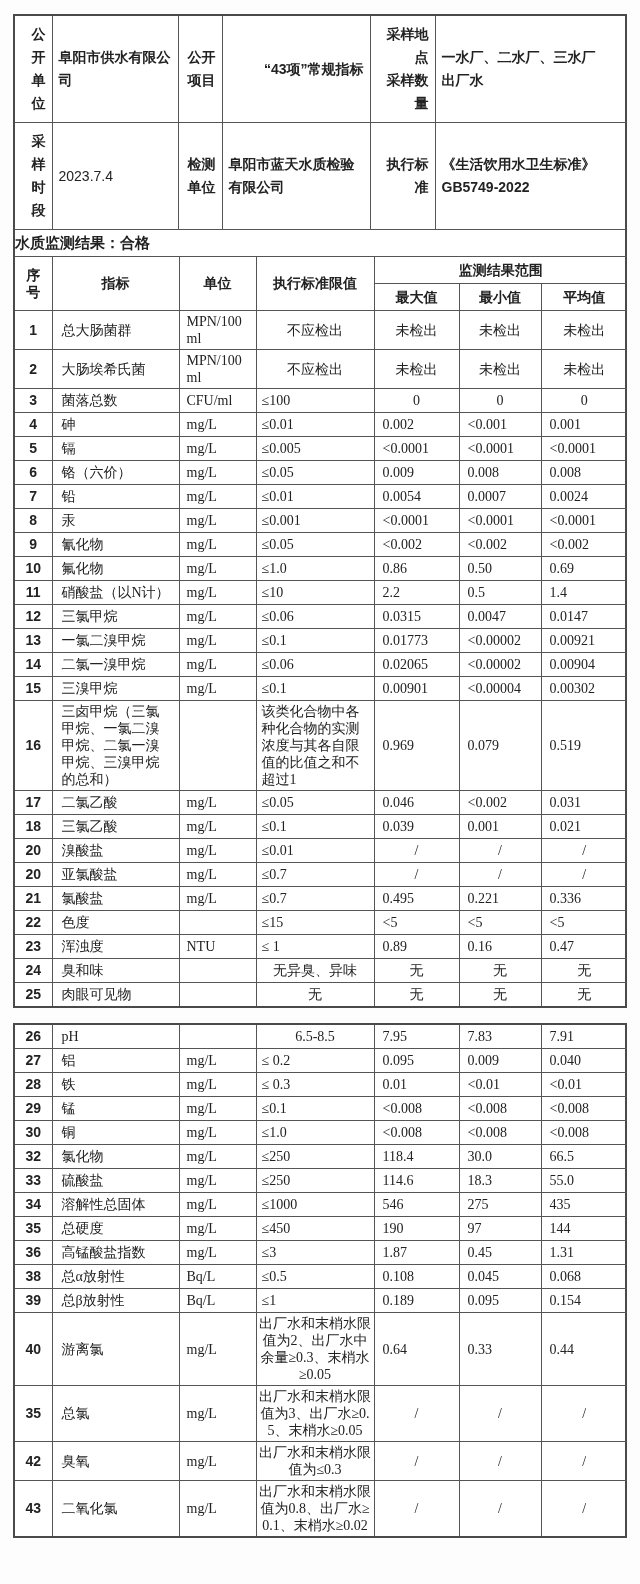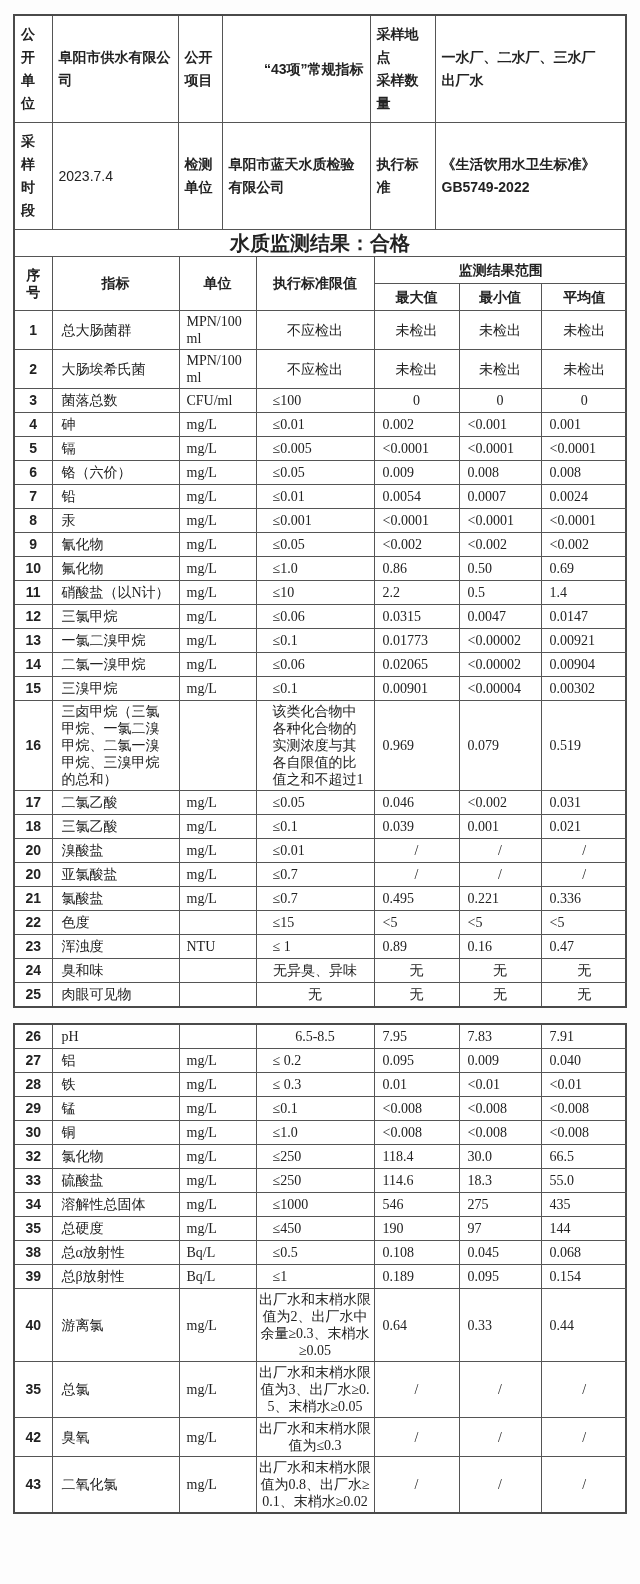--- a/index.html
+++ b/index.html
@@ -11,35 +11,35 @@
   td{border:1.4px solid #555;padding:2px 7px;line-height:17px;vertical-align:middle;
      overflow:hidden;word-break:break-all;}
   td:first-child{border-left:none;}
   td:last-child{border-right:none;}
   tr:first-child td{border-top:none;}
   tbody:last-child tr:last-child td{border-bottom:none;}
   .sec{border-top:1.4px solid #555;}
   .sans{font-family:"Liberation Sans",sans-serif;font-weight:700;}
   
   .info td{line-height:23px;padding:7px 6px;}
-  .il{font-family:"Liberation Sans",sans-serif;font-weight:700;text-align:left;
+  .il{font-family:"Liberation Sans",sans-serif;font-weight:700;text-align:right;
       white-space:pre-line;padding:7px 2px;}
   .iv{font-family:"Liberation Sans",sans-serif;font-weight:700;white-space:pre-line;
       padding-left:9px;}
   .iv.light{font-weight:400;}
   
-  .banner{text-align:center;font-size:20px;padding:3px 0;line-height:20px;}
+  .banner{text-align:left;font-size:15px;padding:3px 0;line-height:20px;}
   
   thead td{text-align:center;font-family:"Liberation Sans",sans-serif;font-weight:700;
            height:22px;}
   
   .col-no{text-align:center;font-family:"Liberation Sans",sans-serif;font-weight:700;}
   .col-indicator{padding-left:9px;margin-top:28px;}
   .col-unit{padding-left:7px;margin-left:45px;}
-  .col-limit{padding-left:16px;}
+  .col-limit{padding-left:5px;}
   .col-max,.col-min,.col-avg{padding-left:8px;}
   .tc{text-align:center;padding-left:2px;padding-right:2px;}
   tbody td{height:19px;}
   .gap{height:15px;}
 </style>
 </head>
 <body>
 
 <div class="page">
 
@@ -427,20 +427,29 @@
           <tr>
             <td class="col-no">35</td>
             <td class="col-indicator">总硬度</td>
             <td class="col-unit">mg/L</td>
             <td class="col-limit">≤450</td>
             <td class="col-max">190</td>
             <td class="col-min">97</td>
             <td class="col-avg">144</td>
           </tr>
           <tr>
+            <td class="col-no">36</td>
+            <td class="col-indicator">高锰酸盐指数</td>
+            <td class="col-unit">mg/L</td>
+            <td class="col-limit">≤3</td>
+            <td class="col-max">1.87</td>
+            <td class="col-min">0.45</td>
+            <td class="col-avg">1.31</td>
+          </tr>
+          <tr>
             <td class="col-no">38</td>
             <td class="col-indicator">总α放射性</td>
             <td class="col-unit">Bq/L</td>
             <td class="col-limit">≤0.5</td>
             <td class="col-max">0.108</td>
             <td class="col-min">0.045</td>
             <td class="col-avg">0.068</td>
           </tr>
           <tr>
             <td class="col-no">39</td>

